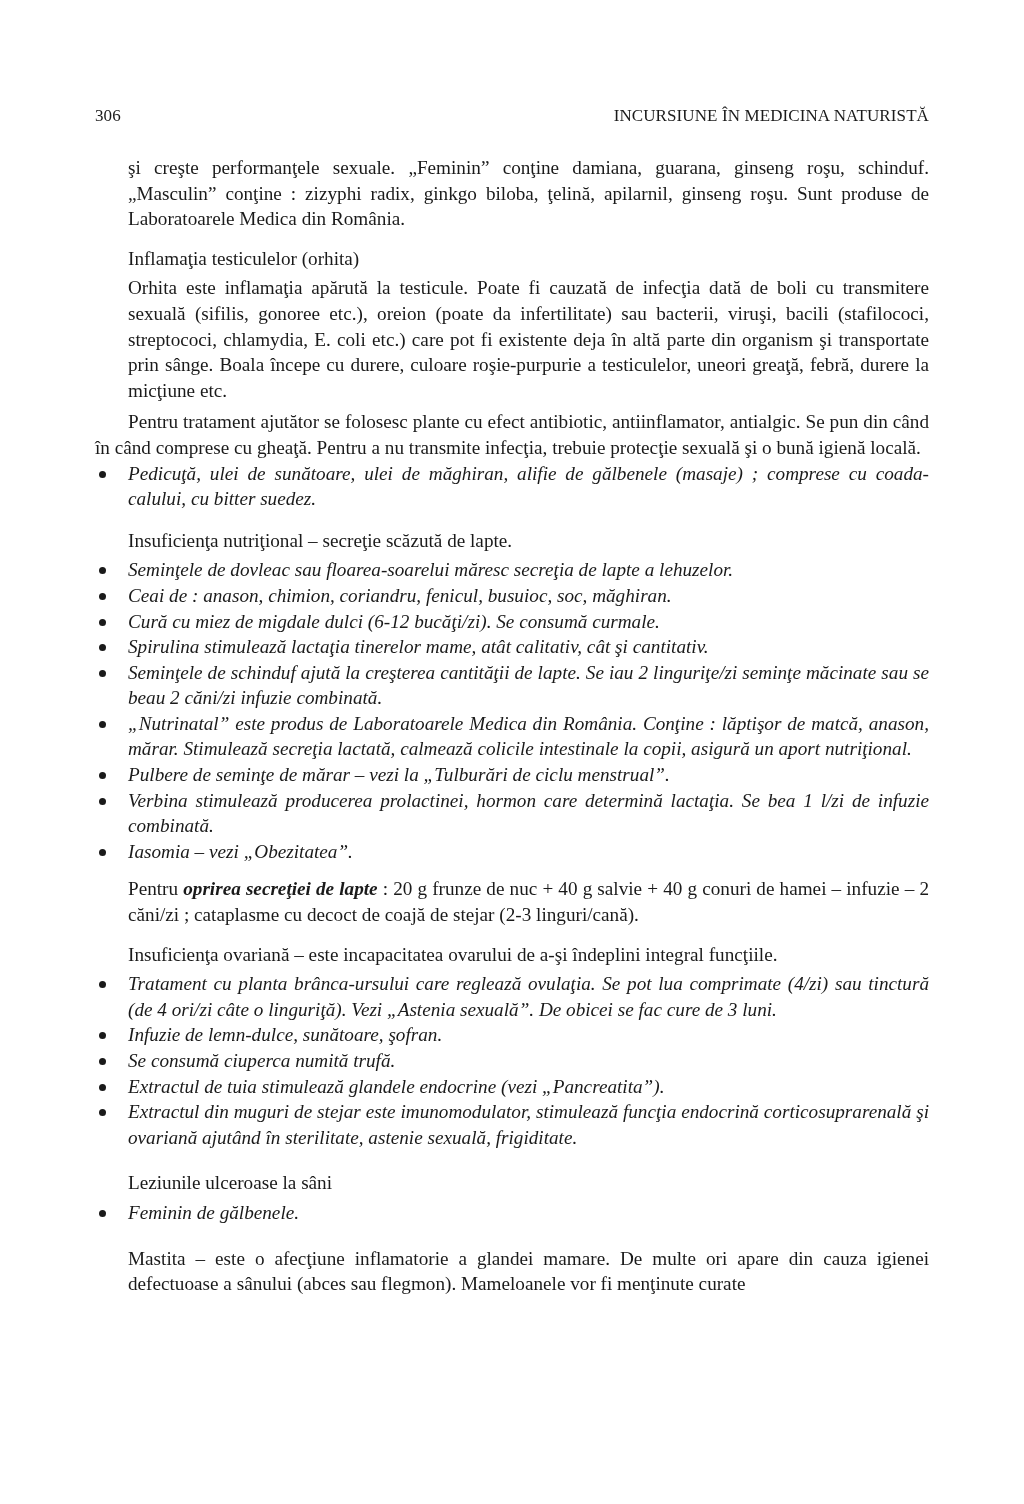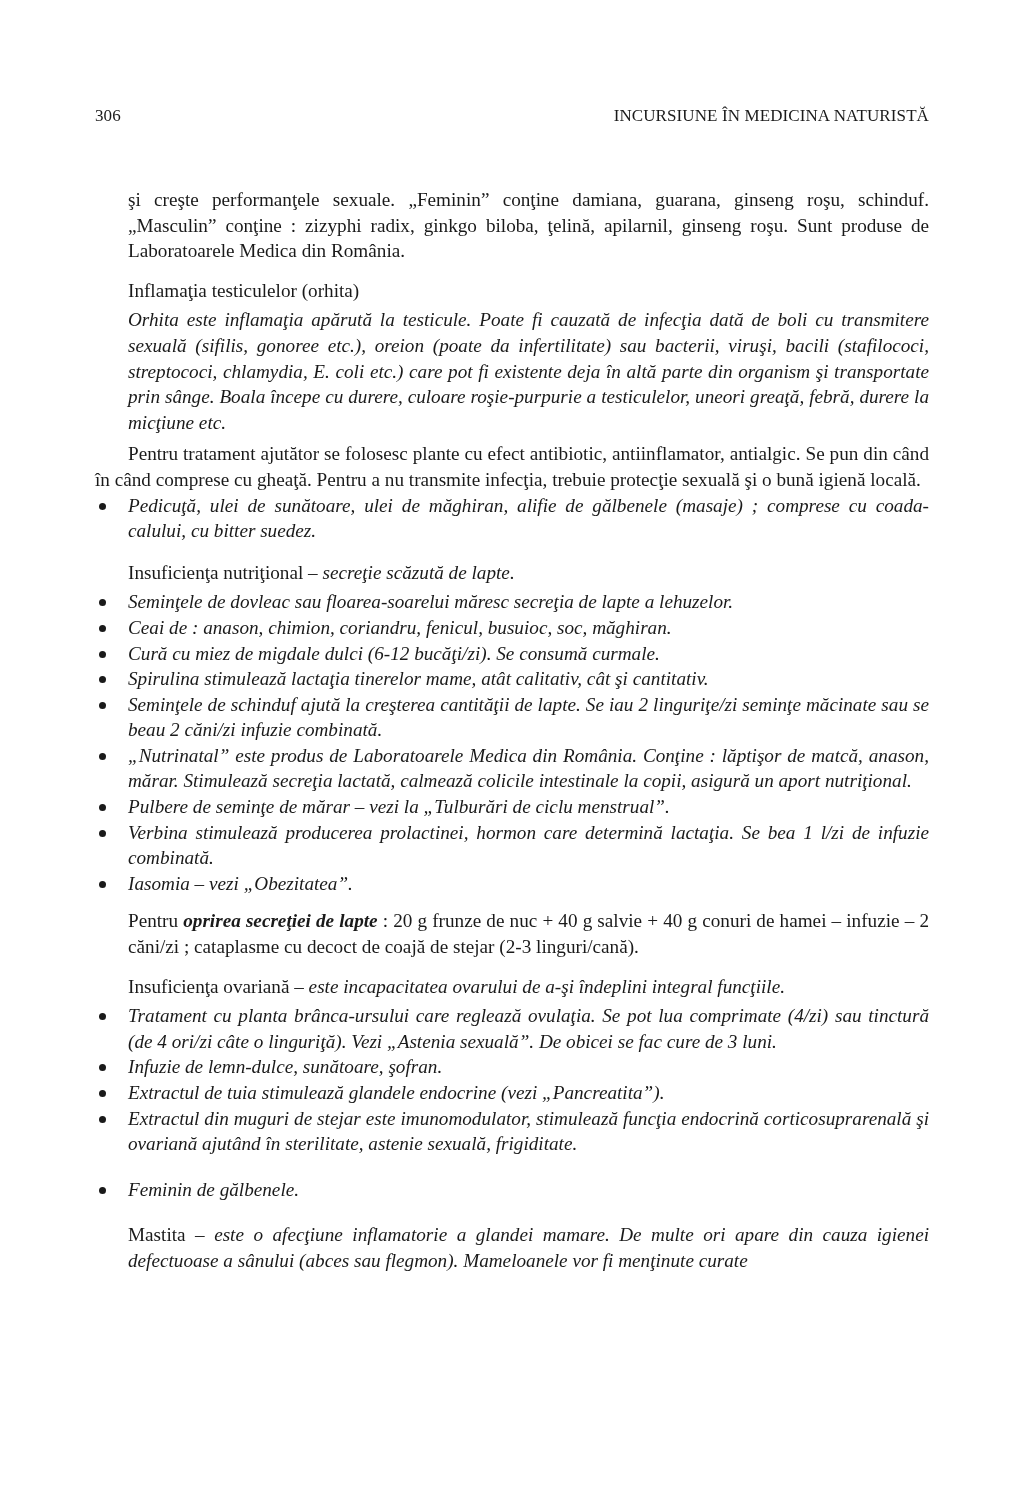--- a/index.html
+++ b/index.html
@@ -11,25 +11,24 @@
   }
   .page { position: absolute; left: 0; top: 0; width: 1024px; height: 1504px; }
   .header {
     position: absolute; top: 106px; left: 95px; width: 834px; height: 26px;
     display: flex; justify-content: space-between; align-items: baseline;
     font-size: 17px; letter-spacing: 0.1px;
   }
   .content {
     position: absolute; top: 155px; left: 128px; width: 801px;
     line-height: 25.6px;
-    margin-top: 32px;
   }
   p { margin: 0; text-align: justify; }
   .section-title { font-weight: normal; margin-top: 0; }
-  .italic { font-style: italic; }
+  .italic { }
   .bi { font-style: italic; font-weight: bold; }
   .gap-s { height: 6px; }
   .gap-m { height: 12px; }
   .gap-l { height: 14px; }
   ul { list-style: none; margin: 0; padding: 0; }
   li { position: relative; text-align: justify; font-style: italic; }
   li .bullet {
     position: absolute; left: -29px; top: 10px;
     width: 7px; height: 7px; border-radius: 50%; background: #1a1a1a;
   }
@@ -89,28 +88,30 @@
 
     <div class="gap-l"></div>
 
     <div>
       <p style="margin-bottom:4px;">
         <span class="section-title">Insuficienţa ovariană</span><span> – </span><span class="italic">este incapacitatea ovarului de a-şi îndeplini integral funcţiile.</span>
       </p>
       <ul>
         <li><span class="bullet"></span><span>Tratament cu planta brânca-ursului care reglează ovulaţia. Se pot lua comprimate (4/zi) sau tinctură (de 4 ori/zi câte o linguriţă). Vezi „Astenia sexuală”. De obicei se fac cure de 3 luni.</span></li>
         <li><span class="bullet"></span><span>Infuzie de lemn-dulce, sunătoare, şofran.</span></li>
+        <li><span class="bullet"></span><span>Se consumă ciuperca numită trufă.</span></li>
         <li><span class="bullet"></span><span>Extractul de tuia stimulează glandele endocrine (vezi „Pancreatita”).</span></li>
         <li><span class="bullet"></span><span>Extractul din muguri de stejar este imunomodulator, stimulează funcţia endocrină corticosuprarenală şi ovariană ajutând în sterilitate, astenie sexuală, frigiditate.</span></li>
       </ul>
     </div>
 
     <div class="gap-l" style="height:20px;"></div>
 
     <div>
+      <p class="section-title" style="margin-bottom:4px;">Leziunile ulceroase la sâni</p>
       <ul>
         <li><span class="bullet"></span><span>Feminin de gălbenele.</span></li>
       </ul>
     </div>
 
     <div class="gap-l" style="height:20px;"></div>
 
     <div>
       <p>
         <span class="section-title">Mastita</span><span> – </span><span class="italic">este o afecţiune inflamatorie a glandei mamare. De multe ori apare din cauza igienei defectuoase a sânului (abces sau flegmon). Mameloanele vor fi menţinute curate</span>

